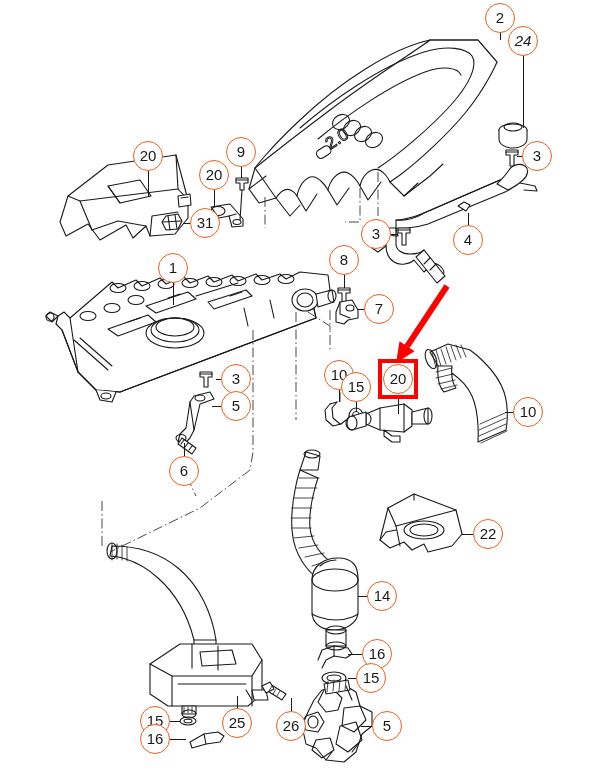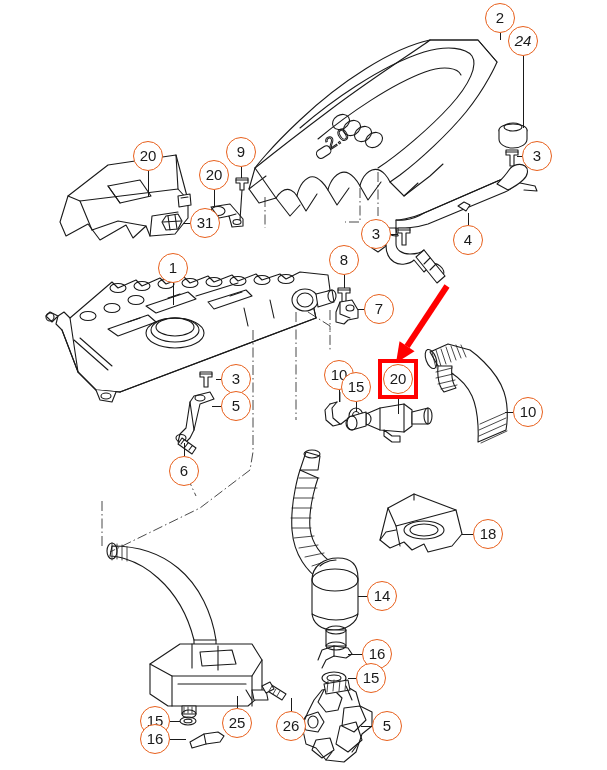--- a/index.html
+++ b/index.html
@@ -494,21 +494,21 @@
       <div class="callout" style="left: 344px; top: 260px; border-color: rgb(232, 96, 28);">8</div>
       <div class="callout" style="left: 379px; top: 309px; border-color: rgb(232, 96, 28);">7</div>
       <div class="callout" style="left: 236px; top: 379px; border-color: rgb(232, 96, 28);">3</div>
       <div class="callout" style="left: 236px; top: 406px; border-color: rgb(232, 96, 28);">5</div>
       <div class="callout" style="left: 339px; top: 375px; border-color: rgb(232, 96, 28);">10</div>
       <div class="callout" style="left: 356px; top: 387px; border-color: rgb(232, 96, 28);">15</div>
       <div class="redbox" style="left: 398px; top: 379px; border-color: rgb(255, 0, 0);"></div>
       <div class="callout highlight" style="left: 398px; top: 379px; border-color: rgb(232, 96, 28);">20</div>
       <div class="callout" style="left: 528px; top: 412px; border-color: rgb(232, 96, 28); text-align: center;">10</div>
       <div class="callout" style="left: 184px; top: 471px; border-color: rgb(232, 96, 28);">6</div>
-      <div class="callout" style="left: 488px; top: 534px; border-color: rgb(232, 96, 28);">18</div>
+      <div class="callout" style="left: 488px; top: 534px; border-color: rgb(232, 96, 28);">22</div>
       <div class="callout" style="left: 382px; top: 596px; border-color: rgb(232, 96, 28);">14</div>
       <div class="callout" style="left: 377px; top: 654px; border-color: rgb(232, 96, 28);">16</div>
       <div class="callout" style="left: 371px; top: 678px; border-color: rgb(232, 96, 28);">15</div>
       <div class="callout" style="left: 387px; top: 726px; border-color: rgb(232, 96, 28);">5</div>
       <div class="callout" style="left: 155px; top: 721px; border-color: rgb(232, 96, 28);">15</div>
       <div class="callout" style="left: 155px; top: 739px; border-color: rgb(232, 96, 28);">16</div>
       <div class="callout" style="left: 237px; top: 723px; border-color: rgb(232, 96, 28);">25</div>
       <div class="callout" style="left: 291px; top: 726px; border-color: rgb(232, 96, 28);">26</div>
     </div>
 

